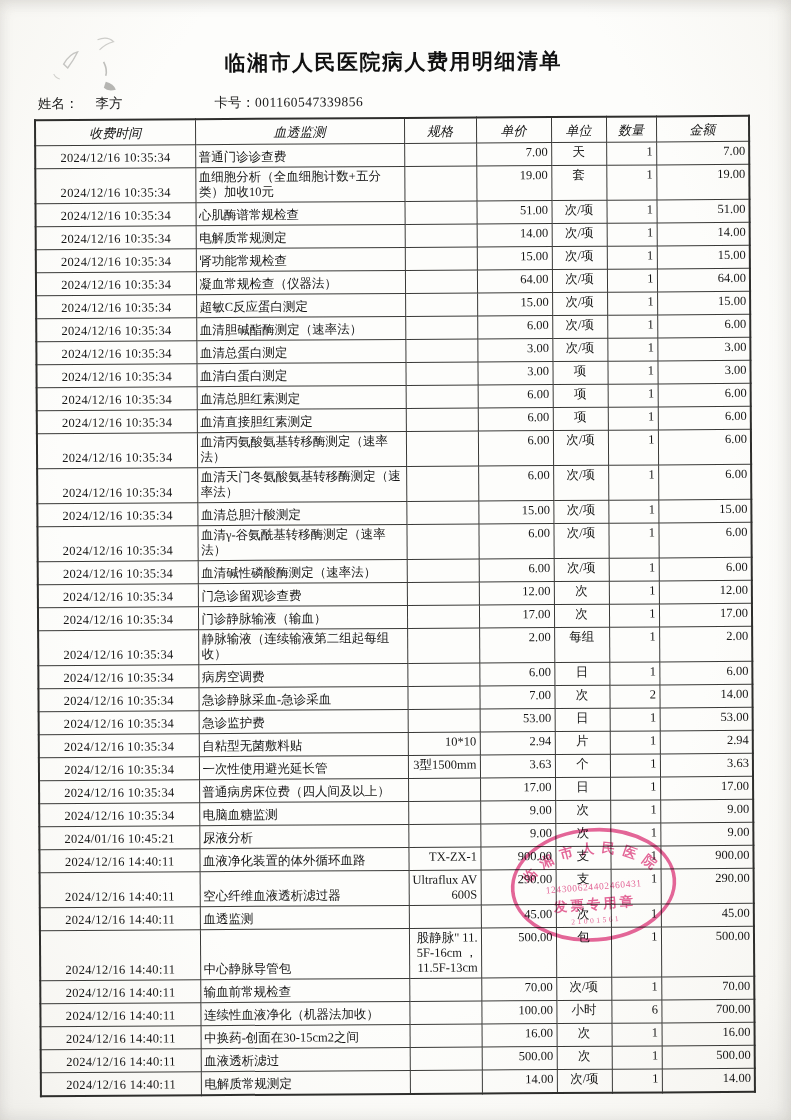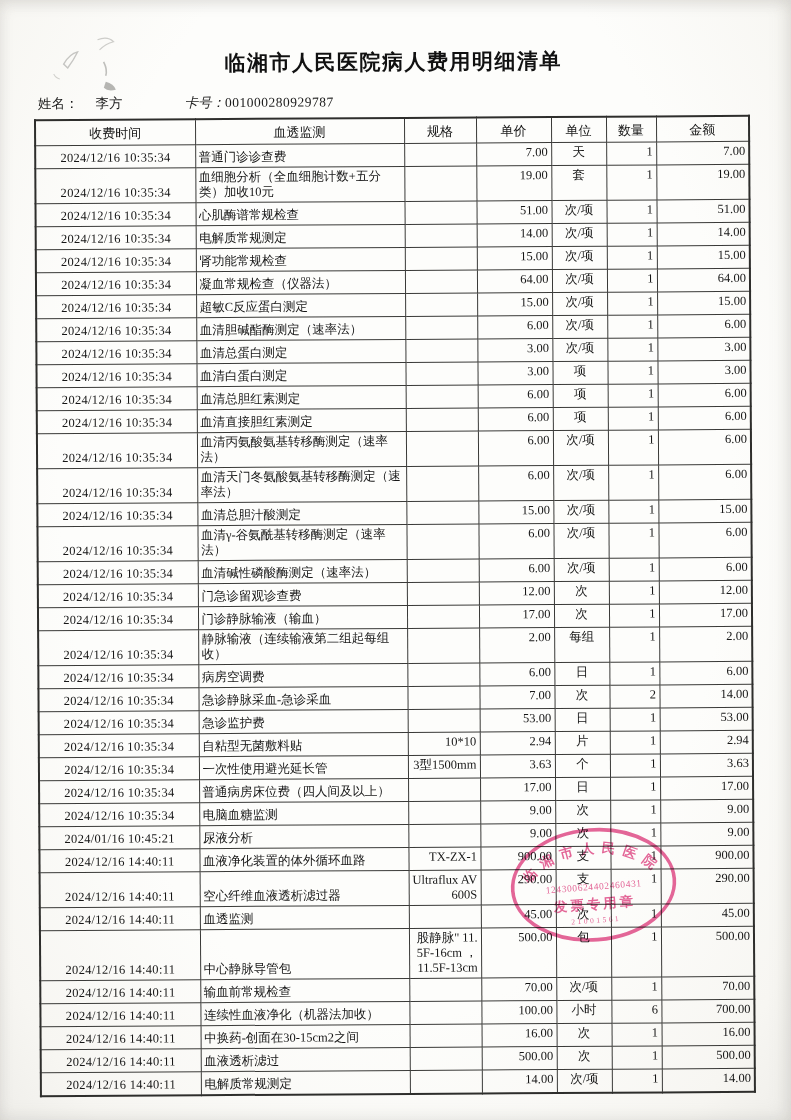--- a/index.html
+++ b/index.html
@@ -23,38 +23,38 @@
   .title{
     position:absolute;top:48px;left:0;width:100%;
     text-align:center;font-size:21px;font-weight:bold;
     letter-spacing:1.5px;color:#111;
   }
   .meta{
     position:absolute;top:93px;left:40px;width:700px;
     font-size:13.5px;color:#1a1a1a;
   }
   .meta .name-label{margin-right:17px;}
-  .meta .card-label{margin-left:62px;font-style:italic;}
+  .meta .card-label{margin-left:92px;}
   .meta .card-no{letter-spacing:.5px;}
   table.fee{
     position:absolute;top:117px;left:36px;
     width:714px;table-layout:fixed;
     border-collapse:collapse;
     font-size:12.5px;line-height:15px;
     color:#161616;
   }
   table.fee th,table.fee td{
     border:1.6px solid #3a3a38;
     padding:2px 3px;
     overflow:hidden;
   }
   table.fee{border:2.2px solid #2e2e2c;}
   table.fee th{
     font-weight:normal;font-size:13px;text-align:center;
-    height:20px;vertical-align:middle;padding:2px 1px;
+    height:20px;vertical-align:middle;padding:2px 1px;font-style:italic;
   }
   td.c-time{vertical-align:bottom;text-align:center;padding-left:6px;white-space:nowrap;height:18px;letter-spacing:.3px;}
   td.c-item{vertical-align:bottom;text-align:left;padding-left:4px;}
   td.c-spec{vertical-align:top;text-align:right;word-break:break-all;padding-left:3px;}
   td.c-price{vertical-align:top;text-align:right;padding-right:4px;white-space:nowrap;}
   td.c-unit{vertical-align:top;text-align:center;}
   td.c-qty{vertical-align:top;text-align:right;padding-right:9px;}
   td.c-amount{vertical-align:top;text-align:right;padding-right:5px;white-space:nowrap;}
   .stamp{
     position:absolute;left:503px;top:824px;
@@ -82,21 +82,21 @@
       <path d="M18 30 q6 -10 14 -12 q-4 8 -10 16 z" fill="none" stroke="#9b9b98" stroke-width="1.4"></path>
       <path d="M52 6 q10 -4 16 2 q-8 2 -14 8" fill="none" stroke="#a8a8a4" stroke-width="1.2"></path>
       <path d="M58 28 q4 8 2 14" fill="none" stroke="#8f8f8b" stroke-width="1.6"></path>
       <path d="M60 48 q8 2 10 8 q-8 2 -12 -2 z" fill="#7c7c78"></path>
       <path d="M8 40 q2 4 6 5" fill="none" stroke="#b0b0ac" stroke-width="1"></path>
     </svg>
 
     <div class="title">临湘市人民医院病人费用明细清单</div>
 
     <div class="meta">
-      <span class="name-label">姓名：</span><span>李方</span><span class="card-label">卡号：</span><span class="card-no">001000280929787</span>
+      <span class="name-label">姓名：</span><span>李方</span><span class="card-label">卡号：</span><span class="card-no">001160547339856</span>
     </div>
 
     <table class="fee">
       <colgroup>
         <col style="width:160px">
           <col style="width:209px">
           <col style="width:72px">
         <col style="width:75px">
           <col style="width:55px">
           <col style="width:50px">

